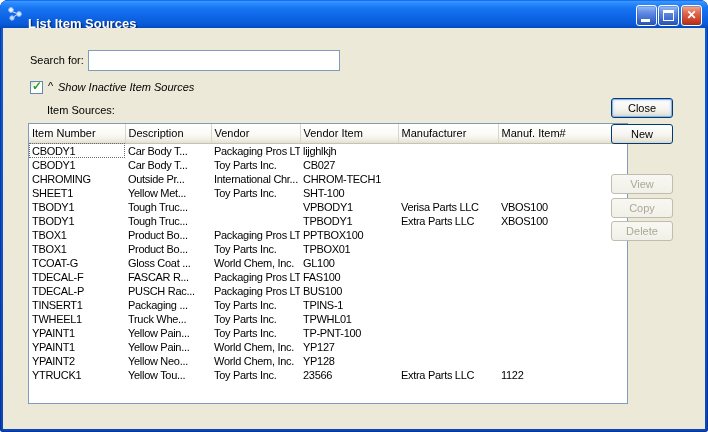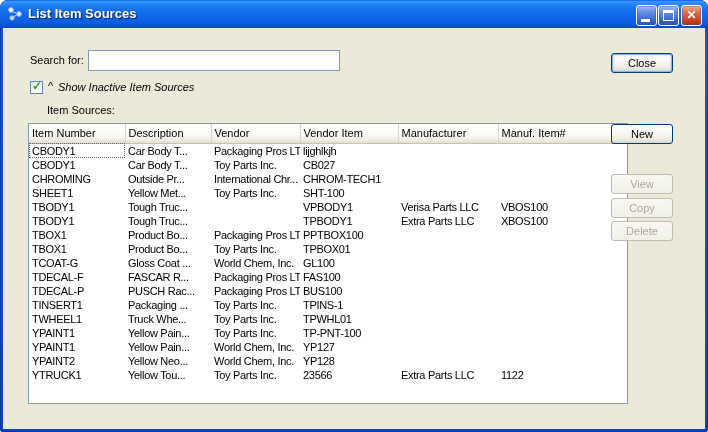--- a/index.html
+++ b/index.html
@@ -21,21 +21,21 @@
   }
   .titlebar {
     position: absolute; left: 0; top: 0; right: 0; height: 28px;
     border-radius: 8px 8px 0 0;
     background: linear-gradient(to bottom,
       #005bef 0%, #3d95ff 5%, #2a8bff 12%, #1874f0 30%,
       #0c63e4 65%, #0a5bd8 85%, #0349c0 100%);
   }
   .app-icon { position: absolute; left: 7px; top: 6px; width: 16px; height: 16px; }
   .title {
-    position: absolute; left: 28px; top: 0; height: 28px; line-height: 28px;
+    position: absolute; left: 28px; top: 10px; height: 28px; line-height: 28px;
     color: #ffffff; font-size: 13px; font-weight: bold;
     text-shadow: 1px 1px 1px rgba(0,0,40,0.65);
     white-space: nowrap;
   }
   .tb-btn {
     position: absolute; top: 5px; width: 21px; height: 21px;
     border: 1px solid #ffffff; border-radius: 3px;
     box-shadow: inset 0 0 0 1px rgba(40,80,170,0.35);
     cursor: default;
   }
@@ -65,21 +65,21 @@
     padding: 2px 4px; outline: none;
   }
 
   .xp-btn {
     position: absolute; width: 62px; height: 20px;
     font-family: "Liberation Sans", sans-serif; font-size: 11px; color: #000;
     background: linear-gradient(to bottom, #ffffff 0%, #f5f4ef 55%, #e9e7db 85%, #d8d5c8 100%);
     border: 1px solid #003C74; border-radius: 3px;
     padding: 0; cursor: default;
   }
-  .xp-btn.default { box-shadow: inset 0 0 0 1px #8DB2E3, inset 0 0 3px 1px #BBD3F5; }
+  .xp-btn.default { box-shadow: inset 0 0 0 1px #8DB2E3, inset 0 0 3px 1px #BBD3F5; margin-top: 45px; }
   .xp-btn.disabled {
     color: #ACA899;
     background: linear-gradient(to bottom, #F8F7F2 0%, #F1F0E8 100%);
     border-color: #C0BDAE;
     box-shadow: none;
   }
   #btn-close { left: 608px; top: 25px; }
   #btn-print { left: 608px; top: 53px; }
   .side-btn  { left: 608px; }
 

